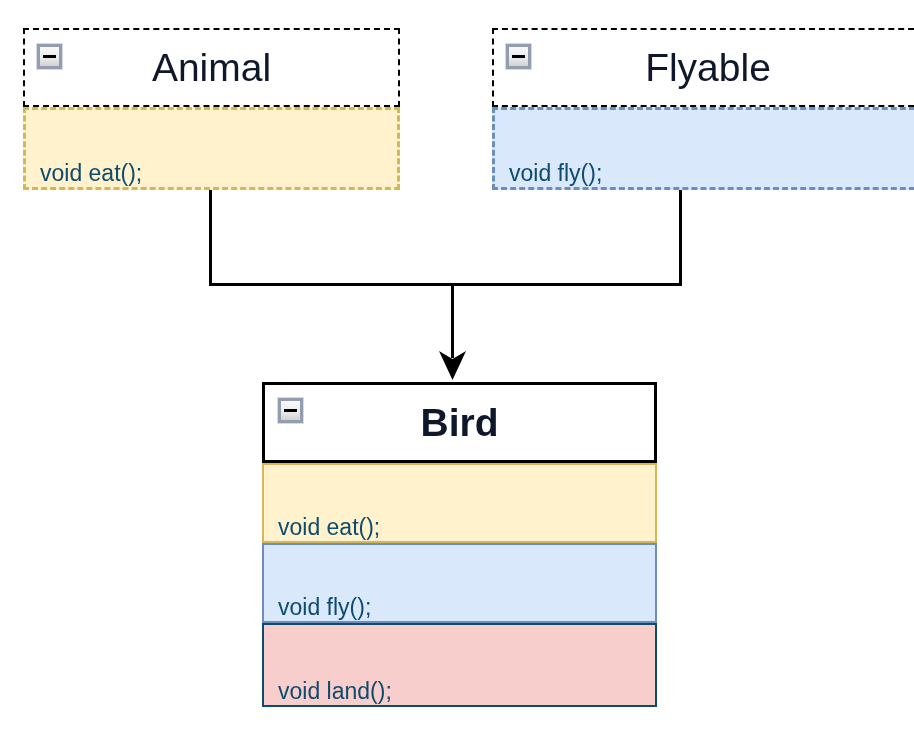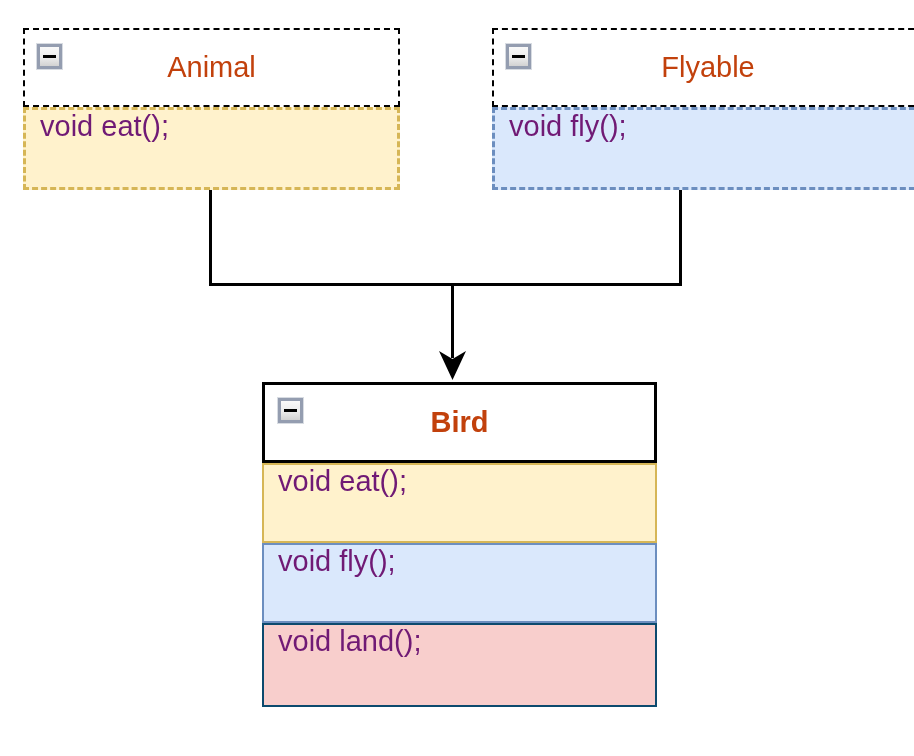--- a/index.html
+++ b/index.html
@@ -5,31 +5,31 @@
   html,body{margin:0;padding:0;background:#ffffff;}
   body{font-family:"Liberation Sans","DejaVu Sans",sans-serif;}
   .canvas{position:relative;width:914px;height:756px;background:#ffffff;overflow:hidden;}
 
   .node{position:absolute;box-sizing:border-box;}
 
   
   .lane-title{
     position:relative;box-sizing:border-box;background:#ffffff;
     display:flex;align-items:center;justify-content:center;
-    font-size:29px;color:#c2410c;
+    font-size:39px;color:#0f172a;
   }
   .lane-title.dashed{border:2px dashed #000000;}
   .lane-title.solid{border:3px solid #000000;}
   .lane-title.bold{font-weight:bold;}
 
   
   .lane-row{
     position:relative;box-sizing:border-box;
-    display:flex;align-items:flex-start;
-    padding-left:14px;font-size:29px;color:#701a75;
+    display:flex;align-items:flex-end;
+    padding-left:14px;font-size:23px;color:#0c4a6e;
   }
   .row-yellow-dashed{background:#FFF2CC;border:3px dashed #D6B656;}
   .row-blue-dashed{background:#DAE8FC;border:3px dashed #6C8EBF;}
   .row-yellow{background:#FFF2CC;border:2px solid #D6B656;}
   .row-blue{background:#DAE8FC;border:2px solid #6C8EBF;}
   .row-red{background:#F8CECC;border:2px solid #0c4a6e;}
 
   
   .collapse-btn{
     position:absolute;width:25px;height:25px;box-sizing:border-box;

